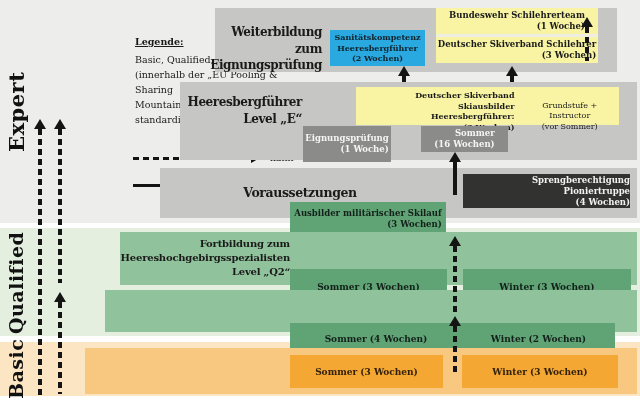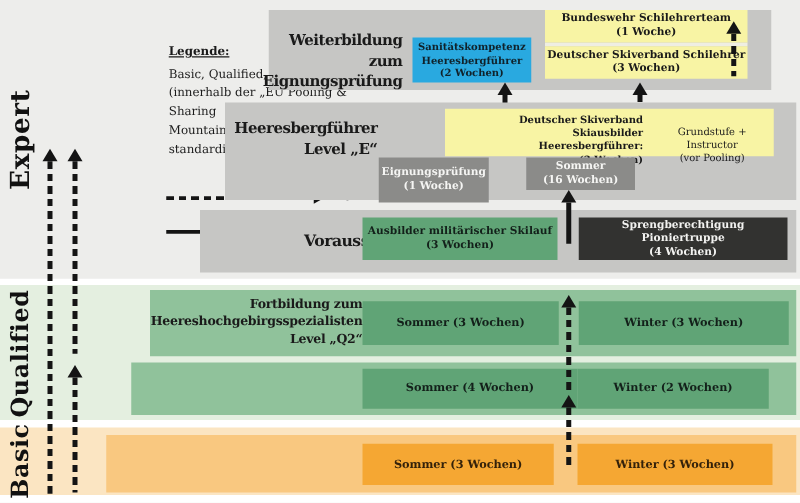--- a/index.html
+++ b/index.html
@@ -13,21 +13,21 @@
   .box {
     position:absolute; display:flex; align-items:center; justify-content:center;
     text-align:center; font-weight:bold;
   }
   .title { position:absolute; font-weight:bold; letter-spacing:-0.4px; }
   .gray-container { background:#c6c6c4; }
   .dark-box { background:#8b8b89; color:#f5f5f3; }
   .black-box { background:#323230; color:#f2f2f0; }
   .blue-box { background:#29a9e0; color:#10222b; }
   .yellow-box { background:#f8f4a4; }
-  .green-box { background:#60a476; color:#13201a; }
+  .green-box { background:#60a476; color:#13201a;margin-top:28px; }
   .green-row { background:#90c29b; }
   .orange-box { background:#f5a733; color:#33210a; }
   .orange-row { background:#f9c880; }
   .side-label {
     position:absolute; writing-mode:vertical-rl; transform:rotate(180deg);
     font-weight:bold; display:flex; align-items:center; justify-content:center;
     color:#111; letter-spacing:0.5px;
   }
   
   .arrow-v { position:absolute; width:12px; display:flex; flex-direction:column; align-items:center; }
@@ -37,21 +37,21 @@
   .arrow-v.dashed .shaft { background:repeating-linear-gradient(to bottom,#141414 0 6px,transparent 6px 10px); }
   
   .arrow-h { position:absolute; height:10px; display:flex; flex-direction:row; align-items:center; }
   .arrow-h .head { width:0; height:0; border-top:5px solid transparent; border-bottom:5px solid transparent; border-left:9px solid #141414; }
   .arrow-h .shaft { height:3px; flex:1; }
   .arrow-h.solid .shaft { background:#141414; }
   .arrow-h.dashed .shaft { background:repeating-linear-gradient(to right,#141414 0 6px,transparent 6px 10px); }
   .legend-title { font-size:9.5px; font-weight:bold; text-decoration:underline; }
   .legend-body { font-size:9.5px; line-height:15px; }
   .legend-word { font-size:9.5px; }
-  .small-box { font-size:8.5px; line-height:11px; }
+  .small-box { font-size:8.5px; line-height:11px;text-align:right; }
   .tiny-box { font-size:8px; line-height:10.5px; }
   .row-box { font-size:9px; }
   .split-text { position:absolute; display:flex; justify-content:center; align-items:flex-start; padding-top:3px; gap:6px; }
   .split-main { font-weight:bold; text-align:right; font-size:8px; line-height:10.5px; }
   .split-addon { font-weight:normal; text-align:center; font-size:8px; line-height:10.5px; padding-top:10.5px; }
 </style>
 </head>
 <body>
 
 <div class="stage">
@@ -106,21 +106,21 @@
   </div>
 
   <div class="abs gray-container" style="left:180px;top:82px;width:457px;height:78px"></div>
   <div class="title ml" style="left:168px;top:94px;width:134px;font-size:12px;line-height:16.5px;text-align:right">Heeresbergführer
 Level „E“</div>
   <div class="abs yellow-box split-text" style="left:356px;top:87px;width:263px;height:38px">
     <div class="split-main ml">Deutscher Skiverband Skiausbilder
 Heeresbergführer:
 (3 Wochen)</div>
     <div class="split-addon ml">Grundstufe + Instructor
-(vor Pooling)</div>
+(vor Sommer)</div>
   </div>
   <div class="box dark-box ml small-box" style="left:303px;top:126px;width:88px;height:36px">Eignungsprüfung
 (1 Woche)</div>
   <div class="box dark-box ml small-box" style="left:421px;top:126px;width:87px;height:26px">Sommer
 (16 Wochen)</div>
 
   <div class="abs gray-container" style="left:160px;top:168px;width:477px;height:50px"></div>
   <div class="title" style="left:214px;top:185px;width:172px;font-size:12.5px;text-align:center">Voraussetzungen</div>
   <div class="box green-box ml small-box" style="left:290px;top:174px;width:156px;height:34px">Ausbilder militärischer Skilauf
 (3 Wochen)</div>

